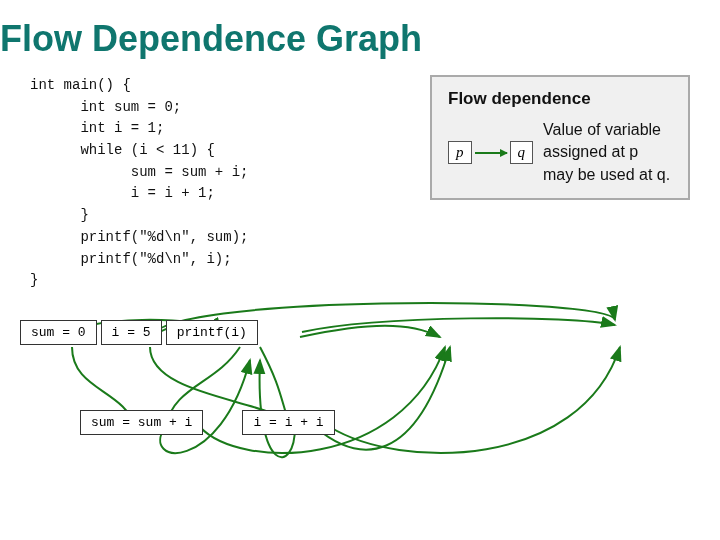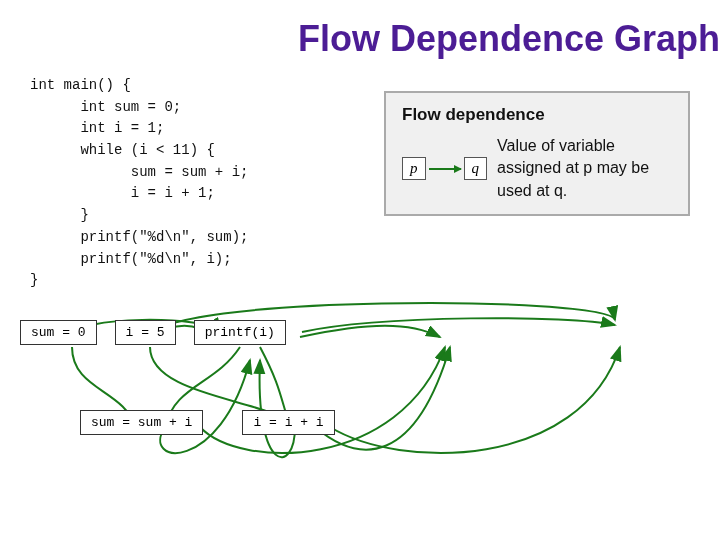--- a/index.html
+++ b/index.html
@@ -6,25 +6,25 @@
     body {
       width: 720px;
       height: 540px;
       background: white;
       font-family: Arial, sans-serif;
       overflow: hidden;
       position: relative;
     }
 
     .page-title {
-      text-align: right;
+      text-align: left;
       font-size: 36px;
       font-weight: bold;
       padding: 18px 0 10px 0;
-      color: #4c1d95;
+      color: #0f766e;
     }
 
     .main-content {
       display: flex;
       flex-direction: row;
       padding: 0 30px;
       gap: 20px;
       margin-top: 5px;
       justify-content: space-between;
     }
@@ -35,24 +35,24 @@
       line-height: 1.55;
       white-space: pre;
       color: #111;
       flex: 1;
     }
 
     .legend-box {
       border: 2px solid #aaa;
       background: #f0f0f0;
       padding: 12px 16px;
-      width: 306px;
+      width: 260px;
       min-width: 220px;
       align-self: flex-start;
-      margin-top: 16px;
+      margin-top: 0;
     }
 
     .legend-title {
       font-size: 17px;
       font-weight: bold;
       margin-bottom: 10px;
       color: #111;
     }
 
     .legend-row {
@@ -146,21 +146,21 @@
         <span class="legend-arrow"></span>
         <span class="legend-q">q</span>
       </div>
       <div class="legend-text">Value of variable assigned at p may be used at q.</div>
     </div>
   </div>
 </div>
 
 <div style="position:relative; width:680px; height:200px; margin: 18px auto 0 auto;">
 
-  <div style="position:absolute; top:10px; left:0; display:flex; gap:18px; z-index:2;">
+  <div style="position:absolute; top:10px; left:0; display:flex; gap:4px; z-index:2;">
     <div class="node">sum = 0</div>
     <div class="node">i = 5</div>
     <div class="node">printf(i)</div>
   </div>
 
   <div style="position:absolute; top:100px; left:60px; display:flex; gap:39px; z-index:2;">
     <div class="node">sum = sum + i</div>
     <div class="node">i = i + i</div>
   </div>
 

